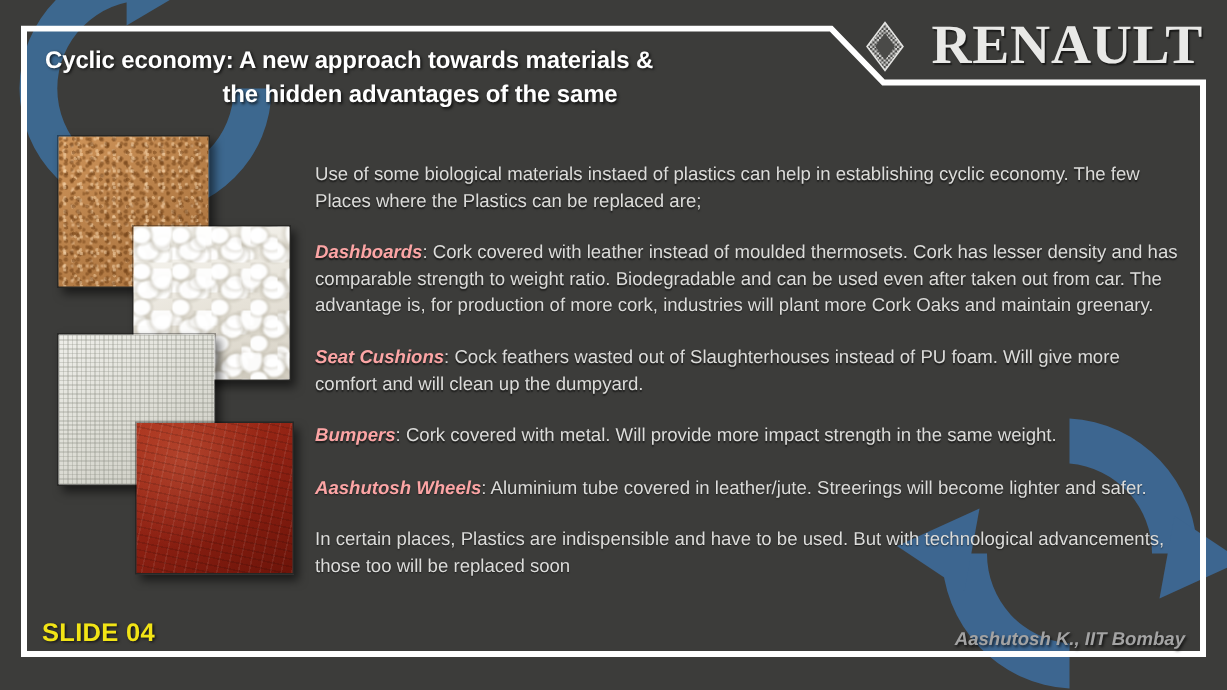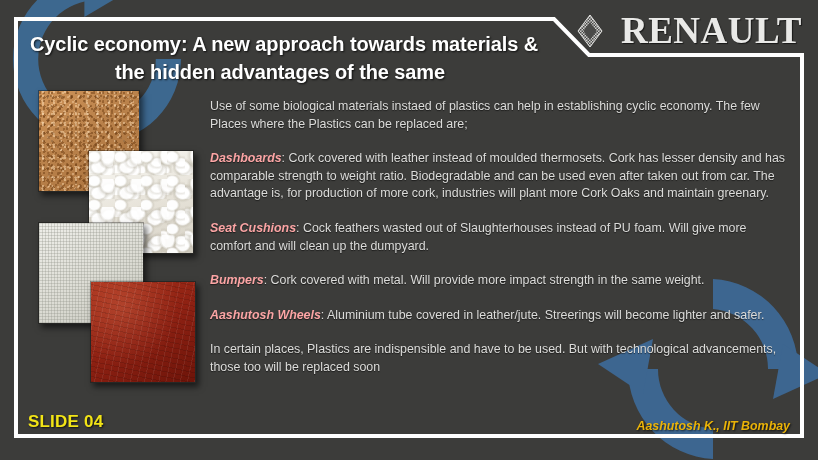--- a/index.html
+++ b/index.html
@@ -40,21 +40,21 @@
   #title-block {
     position: absolute;
     left: 24px;
     top: 30px;
     width: 530px;
     text-align: center;
     z-index: 6;
   }
   #title-block .tline {
     color: #ffffff;
-    font-size: 20px;
+    font-size: 16px;
     font-weight: bold;
     line-height: 1.42;
     letter-spacing: -0.1px;
     text-shadow: 1px 1px 2px rgba(0,0,0,0.75);
     white-space: nowrap;
   }
   #title-line-1 { text-align: left; padding-left: 6px; }
   #title-line-2 { text-align: center; padding-right: 18px; }
 
   
@@ -138,21 +138,21 @@
       repeating-linear-gradient(12deg, rgba(0,0,0,0.12) 0 1px, transparent 1px 5px),
       repeating-linear-gradient(-78deg, rgba(255,255,255,0.07) 0 1px, transparent 1px 7px),
       radial-gradient(ellipse at 30% 25%, rgba(255,160,120,0.22) 0%, transparent 55%),
       linear-gradient(150deg, #a8301a 0%, #8c2012 52%, #6d1409 100%);
   }
 
   
   #body-copy {
     position: absolute;
     left: 210px;
-    top: 98px;
+    top: 108px;
     width: 580px;
     z-index: 6;
   }
   #body-copy p {
     margin: 0 0 17px 0;
     color: #dcdcda;
     font-size: 12.4px;
     line-height: 1.42;
     text-shadow: 0 1px 1px rgba(0,0,0,0.55);
   }
@@ -172,21 +172,21 @@
     font-size: 17px;
     font-weight: bold;
     letter-spacing: 0.2px;
     z-index: 7;
     text-shadow: 1px 1px 2px rgba(0,0,0,0.7);
   }
   #author-credit {
     position: absolute;
     right: 28px;
     bottom: 27px;
-    color: #eab308;
+    color: #a3a3a3;
     font-size: 12.4px;
     font-style: italic;
     font-weight: bold;
     z-index: 7;
     text-shadow: 1px 1px 2px rgba(0,0,0,0.7);
   }
 </style>
 </head>
 <body>
 

